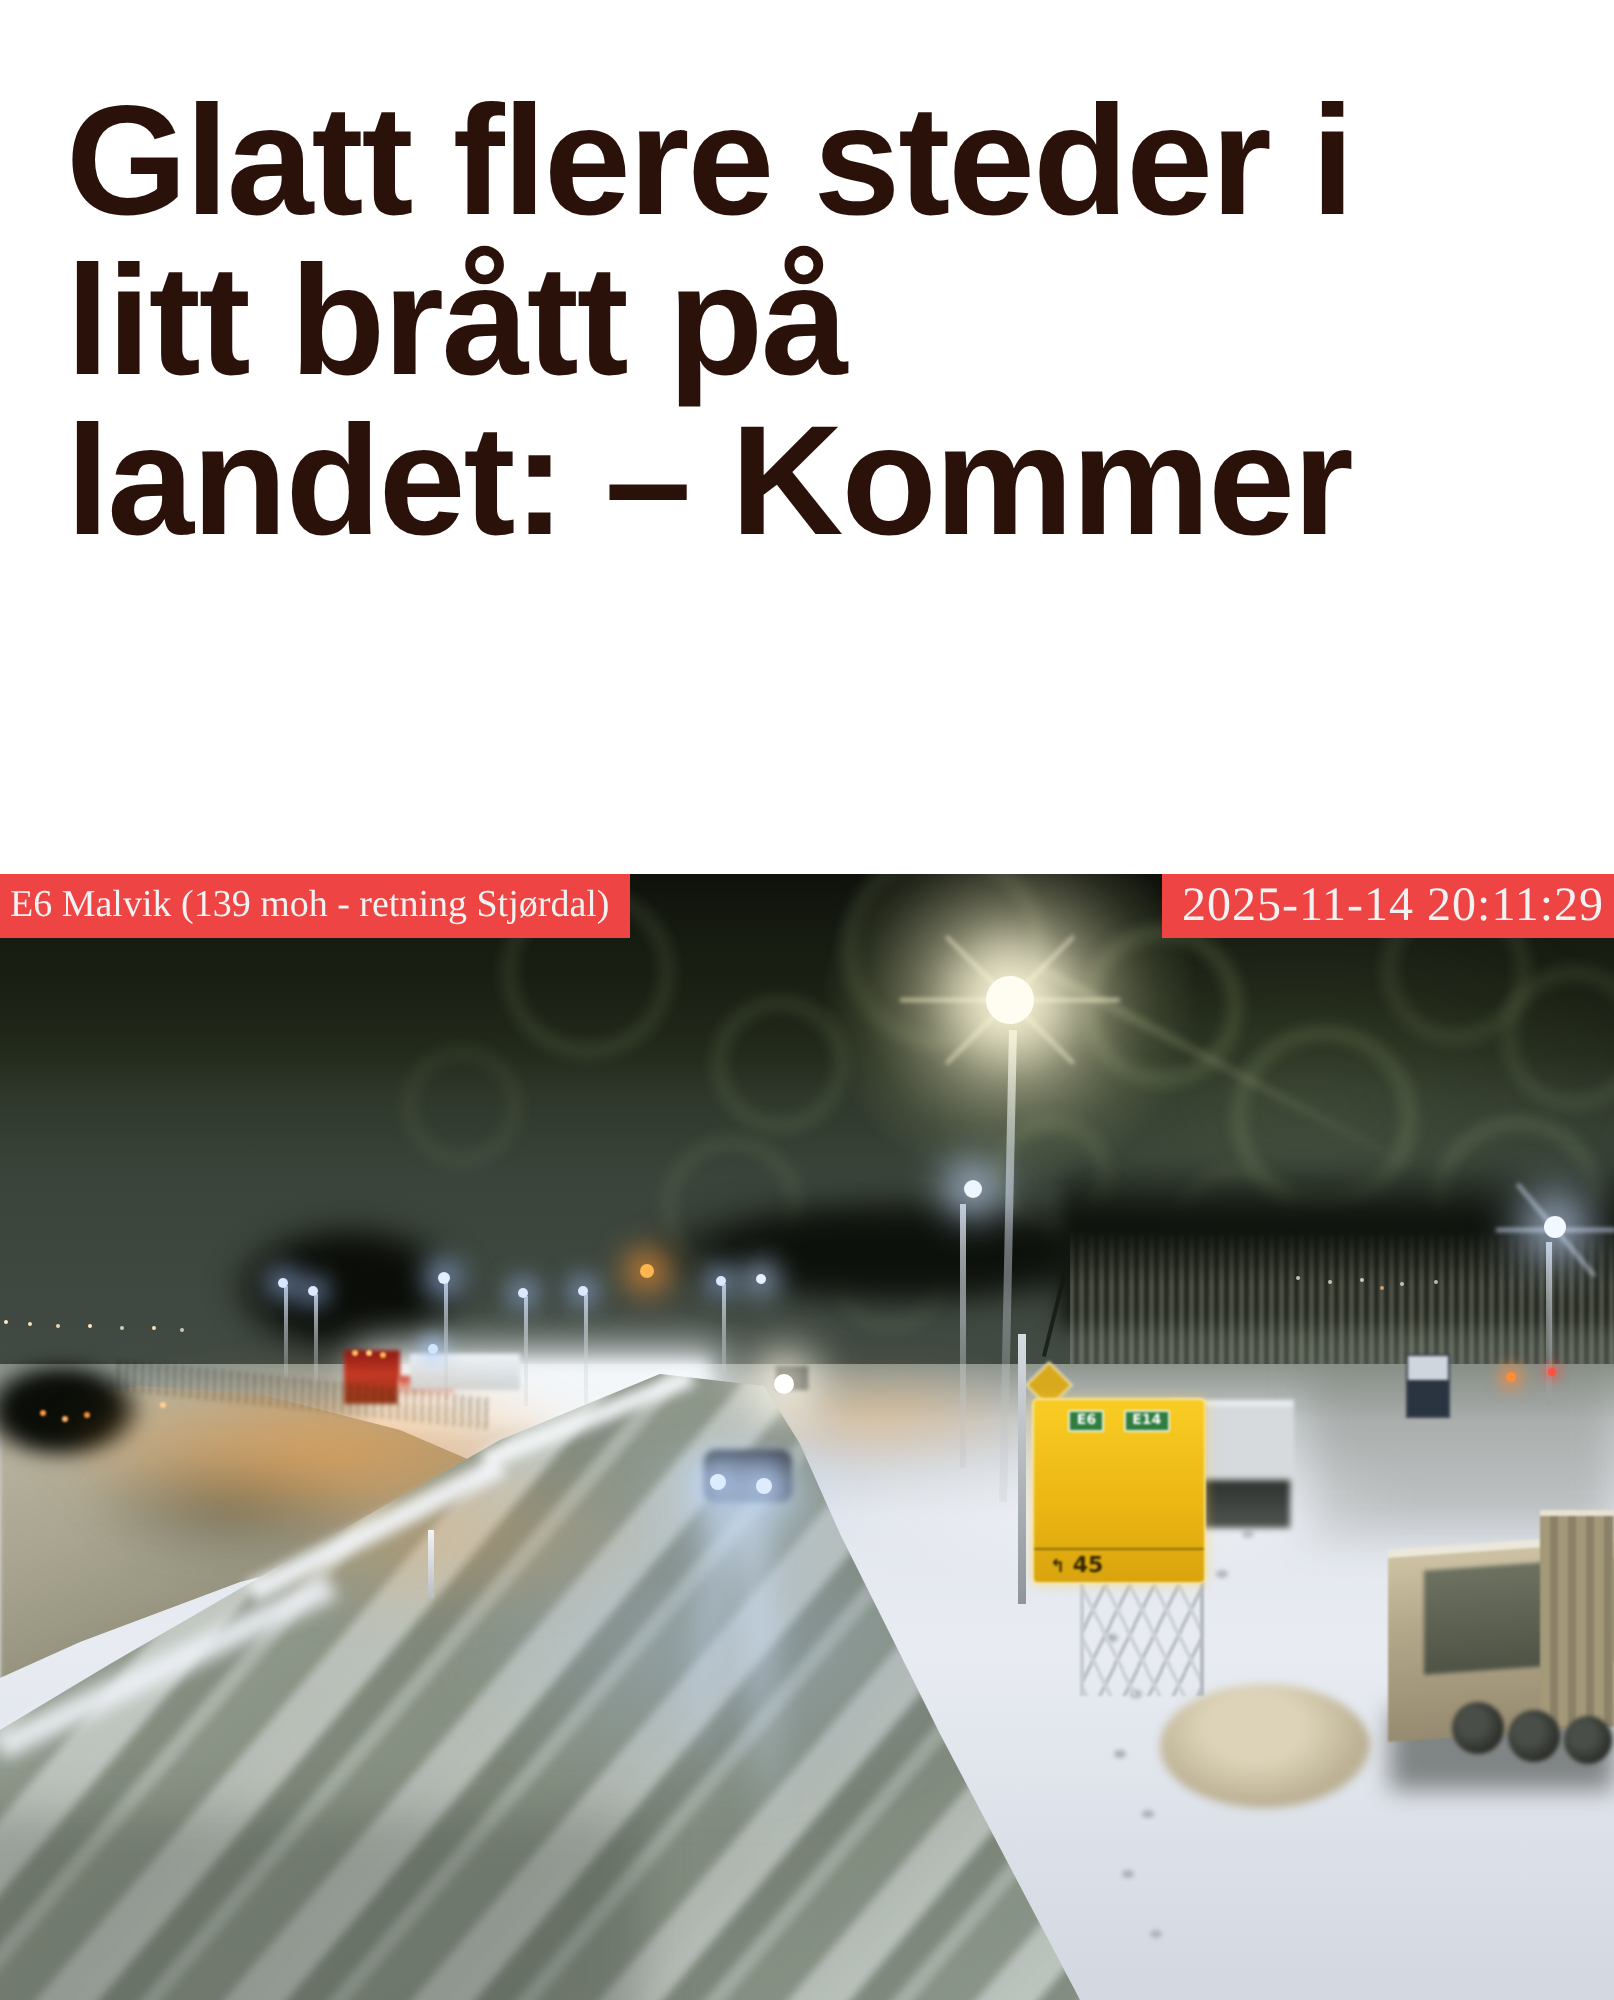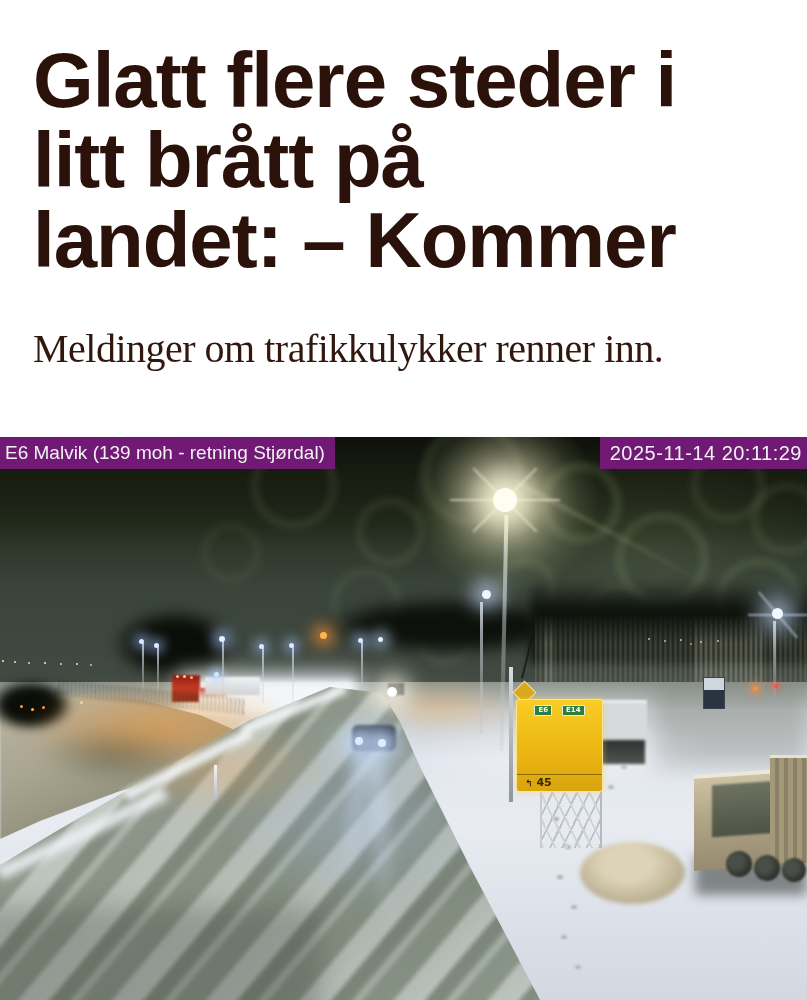--- a/index.html
+++ b/index.html
@@ -12,24 +12,24 @@
   .headline{position:absolute;left:33px;top:40px;width:760px;margin:0;
     font-family:Liberation Sans, sans-serif;font-weight:700;color:#2a120b;
     font-size:78px;line-height:80px;letter-spacing:-1px;}
   .headline span{display:block;}
   .standfirst{position:absolute;left:33px;top:326px;width:760px;margin:0;
     font-family:"Liberation Serif", serif;font-weight:400;color:#31170e;
     font-size:40px;line-height:46px;letter-spacing:-0.5px;}
 
   
   .photo{position:absolute;left:0;top:437px;width:807px;height:563px;overflow:hidden;background:#11150e;}
-  .overlaybar{position:absolute;top:0;height:32px;background:#701a75;color:#f2f2f2;
-    font-family:Liberation Sans, sans-serif;line-height:32px;z-index:60;white-space:nowrap;}
+  .overlaybar{position:absolute;top:0;height:32px;background:#ef4444;color:#f2f2f2;
+    font-family:Liberation Serif, serif;line-height:32px;z-index:60;white-space:nowrap;}
   .bar-left{left:0;padding:0 10px 0 5px;font-size:19px;}
-  .bar-right{right:0;padding:0 5px 0 10px;font-size:20px;letter-spacing:0.5px;}
+  .bar-right{right:0;padding:0 5px 0 10px;font-size:24px;letter-spacing:0.5px;}
 
   .ring{position:absolute;border-radius:50%;border:9px solid rgba(175,195,135,0.10);filter:blur(3px);}
   .pole{position:absolute;width:2px;background:linear-gradient(180deg,rgba(215,222,230,0.85),rgba(120,128,135,0.08));}
   .ldot{position:absolute;border-radius:50%;}
 
   
   .signboard{position:absolute;left:516px;top:262px;width:85px;height:91px;z-index:30;
     background:linear-gradient(180deg,#f9cd25 0%,#edb713 55%,#d9a40e 100%);
     border:1px solid #f7e49a;border-radius:3px;box-shadow:0 0 6px rgba(255,210,60,0.5);
     filter:blur(0.6px);font-family:"DejaVu Sans", sans-serif;}
@@ -43,21 +43,20 @@
 </head>
 <body>
 
 <div class="page">
 
   <h1 class="headline">
     <span>Glatt flere steder i</span>
     <span>litt brått på</span>
     <span>landet: – Kommer</span>
   </h1>
-  <p class="standfirst">Meldinger om trafikkulykker renner inn.</p>
 
   <figure class="photo" style="margin:0;">
 
     <div class="abs" style="left:0;top:0;width:807px;height:250px;
       background:linear-gradient(180deg,#0e110b 0%,#161b11 12%,#1c2215 26%,#232b1d 36%,#2e372a 44%,#3a443a 60%,#424b44 100%);"></div>
     <div class="abs" style="left:470px;top:10px;width:360px;height:210px;border-radius:50%;
       background:radial-gradient(ellipse,rgba(150,170,115,0.14),transparent 70%);filter:blur(14px);"></div>
 
     <div class="abs" style="left:0;top:0;width:807px;height:280px;">
       <div class="ring" style="left:250px;top:5px;width:70px;height:70px;"></div>

